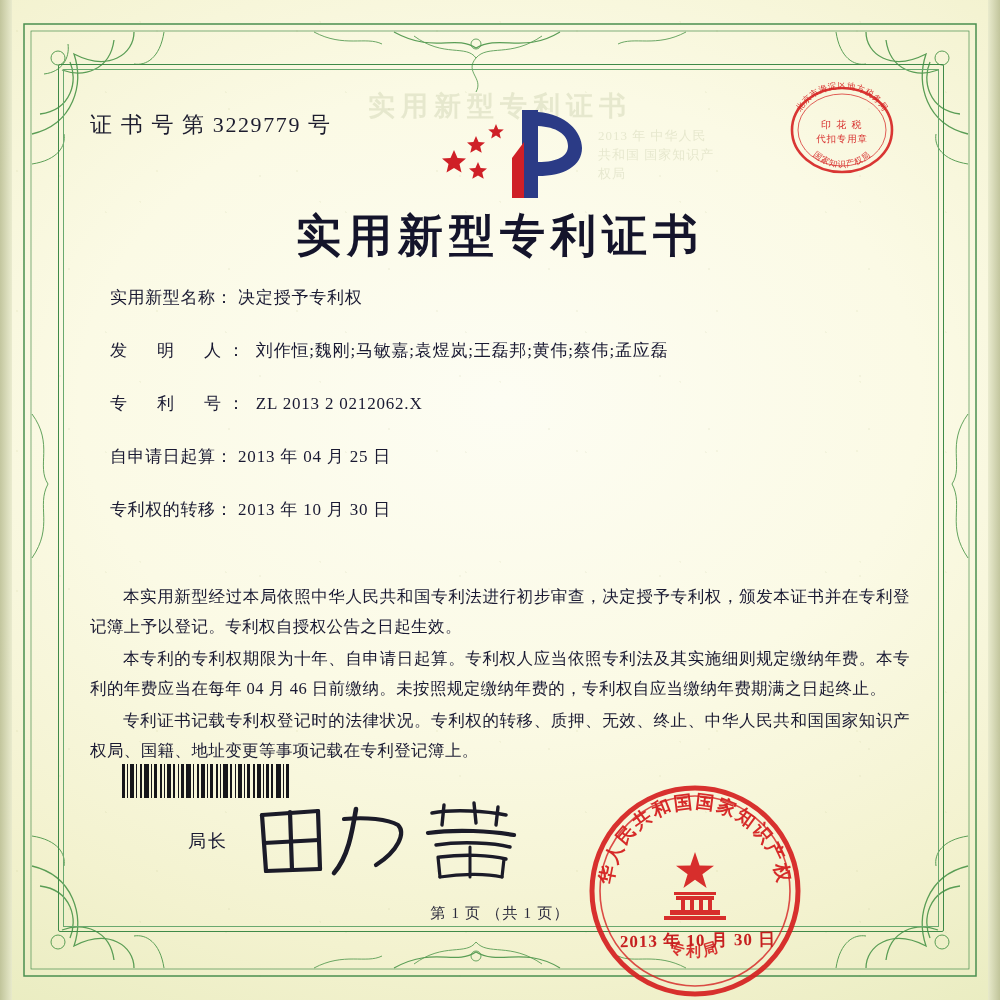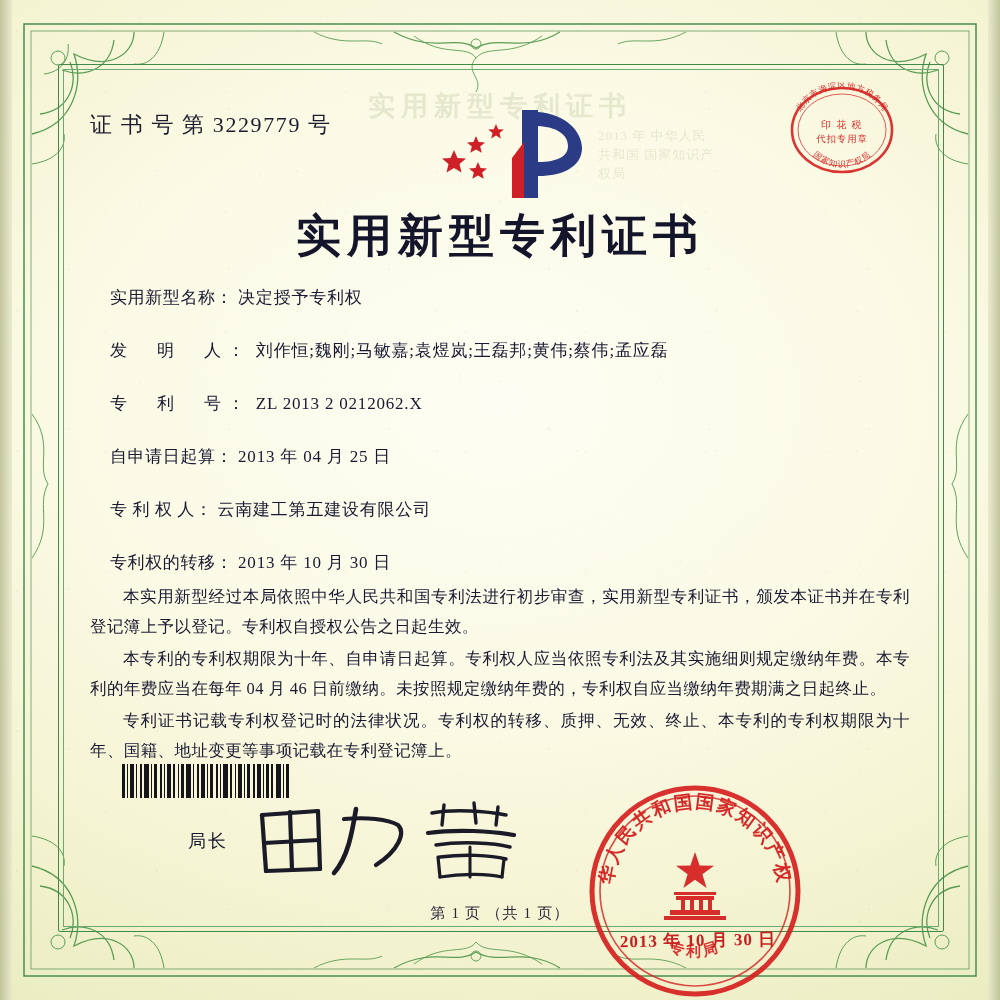--- a/index.html
+++ b/index.html
@@ -333,33 +333,29 @@
       </div>
       <div class="field spread">
         <span class="lbl">专　利　号：</span>
         <span class="val">ZL 2013 2 0212062.X</span>
       </div>
       <div class="field">
         <span class="lbl">自申请日起算：</span>
         <span class="val">2013 年 04 月 25 日</span>
       </div>
       <div class="field">
-        <span class="lbl">专 利 权 人：</span>
-        <span class="val">云南建工第五建设有限公司</span>
-      </div>
-      <div class="field">
         <span class="lbl">专利权的转移：</span>
         <span class="val">2013 年 10 月 30 日</span>
       </div>
     </div>
 
     <div class="paragraphs">
-      <p>本实用新型经过本局依照中华人民共和国专利法进行初步审查，实用新型专利证书，颁发本证书并在专利登记簿上予以登记。专利权自授权公告之日起生效。</p>
+      <p>本实用新型经过本局依照中华人民共和国专利法进行初步审查，决定授予专利权，颁发本证书并在专利登记簿上予以登记。专利权自授权公告之日起生效。</p>
       <p>本专利的专利权期限为十年、自申请日起算。专利权人应当依照专利法及其实施细则规定缴纳年费。本专利的年费应当在每年 04 月 46 日前缴纳。未按照规定缴纳年费的，专利权自应当缴纳年费期满之日起终止。</p>
-      <p>专利证书记载专利权登记时的法律状况。专利权的转移、质押、无效、终止、本专利的专利权期限为十年、国籍、地址变更等事项记载在专利登记簿上。</p>
+      <p>专利证书记载专利权登记时的法律状况。专利权的转移、质押、无效、终止、中华人民共和国国家知识产权局、国籍、地址变更等事项记载在专利登记簿上。</p>
     </div>
 
     <div class="barcode">
       <i style="width:3px"></i>
         <i style="width:2px;background:transparent"></i>
       <i style="width:1px"></i>
         <i style="width:2px;background:transparent"></i>
       <i style="width:4px"></i>
         <i style="width:2px;background:transparent"></i>
       <i style="width:1px"></i>

